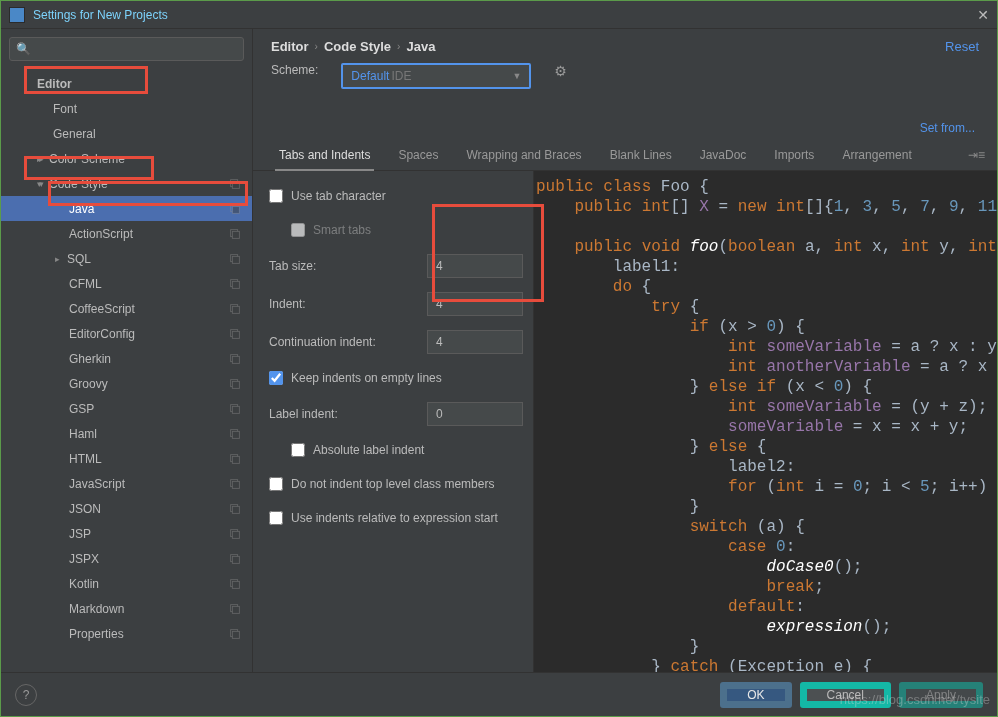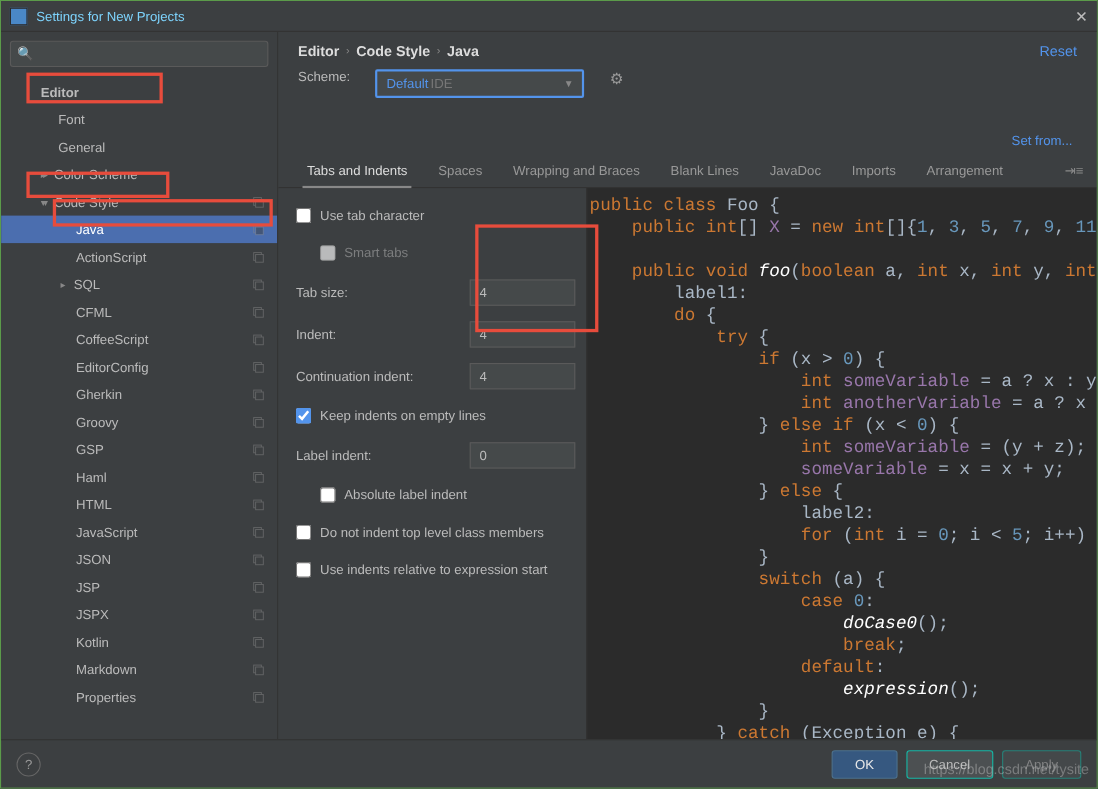--- a/index.html
+++ b/index.html
@@ -71,21 +71,21 @@
 .preview { flex: 1; background: #2b2b2b; border-left: 1px solid #323232; padding: 6px 0 6px 2px; font-family: "Consolas","Courier New",monospace; font-size: 16px; line-height: 20px; overflow: hidden; white-space: pre; color: #a9b7c6; }
 .preview .kw { color: #cc7832; }
 .preview .num { color: #6897bb; }
 .preview .ident { color: #ffffff; font-style: italic; }
 .preview .const { color: #9876aa; }
 
 
 .bottombar { height: 44px; border-top: 1px solid #323232; display: flex; align-items: center; padding: 0 14px; gap: 8px; }
 .bottombar .help { width: 22px; height: 22px; border-radius: 11px; border: 1px solid #666; display: flex; align-items: center; justify-content: center; color: #999; cursor: pointer; }
 .bottombar .spacer { flex: 1; }
-.btn { height: 26px; padding: 0 20px; border-radius: 3px; border: 1px solid #14b8a6; background: #4c5052; color: #bbb; cursor: pointer; font-size: 12px; display: flex; align-items: center; }
+.btn { height: 26px; padding: 0 20px; border-radius: 3px; border: 7px solid #14b8a6; background: #4c5052; color: #bbb; cursor: pointer; font-size: 12px; display: flex; align-items: center; }
 .btn.primary { background: #365880; border-color: #4c708c; color: #e8e8e8; }
 .btn.disabled { opacity: 0.55; }
 
 .watermark { position: absolute; right: 8px; bottom: 10px; color: rgba(220,220,220,0.35); font-size: 13px; pointer-events: none; }
 
 .copy-svg { fill: #888; }
 </style>
 </head>
 <body>
 

